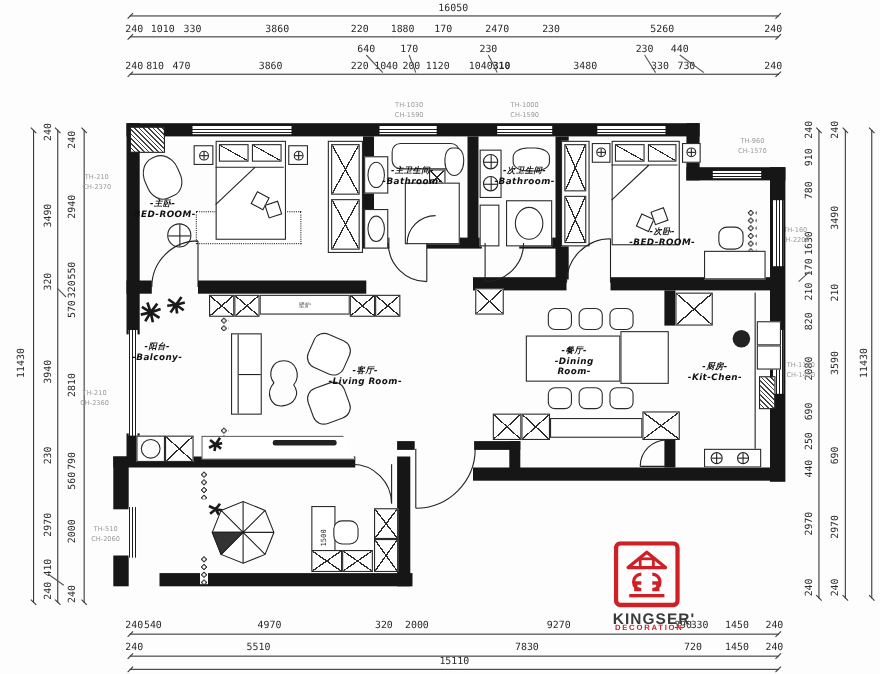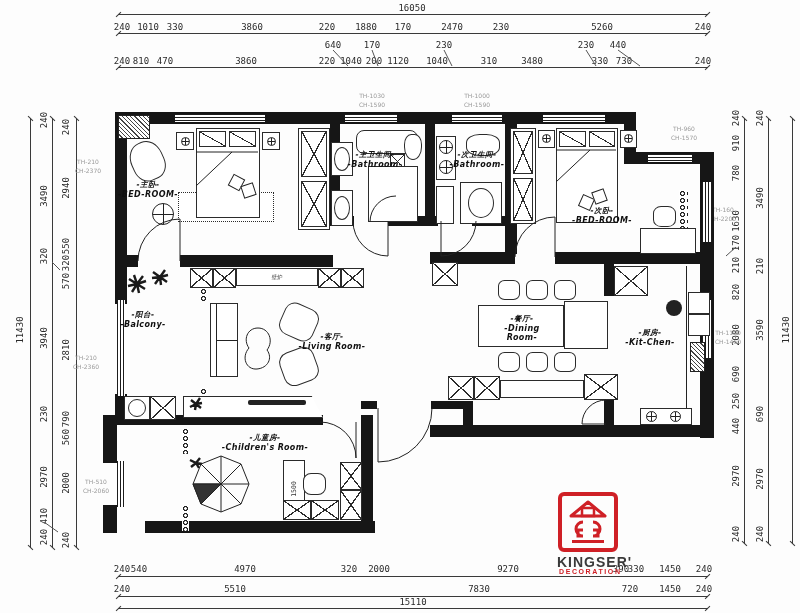--- a/index.html
+++ b/index.html
@@ -99,21 +99,21 @@
       <span class="dim" style="left: 618px; top: 45px;">440</span>
       <span class="dim" style="left: 122px; top: 61px;">240</span>
       <span class="dim" style="left: 141px; top: 61px;">810</span>
       <span class="dim" style="left: 165px; top: 61px;">470</span>
       <span class="dim" style="left: 246px; top: 61px;">3860</span>
       <span class="dim" style="left: 327px; top: 61px;">220</span>
       <span class="dim" style="left: 351px; top: 61px;">1040</span>
       <span class="dim" style="left: 374px; top: 61px;">200</span>
       <span class="dim" style="left: 398px; top: 61px;">1120</span>
       <span class="dim" style="left: 437px; top: 61px;">1040</span>
-      <span class="dim" style="left: 489px; top: 61px;">310</span>
+      <span class="dim" style="left: 456px; top: 61px; font-weight: bold;">310</span>
       <span class="dim" style="left: 532px; top: 61px;">3480</span>
       <span class="dim" style="left: 600px; top: 61px;">330</span>
       <span class="dim" style="left: 624px; top: 61px;">730</span>
       <span class="dim" style="left: 703px; top: 61px;">240</span>
       <span class="dim" style="left: 122px; top: 569px;">240</span>
       <span class="dim" style="left: 139px; top: 569px;">540</span>
       <span class="dim" style="left: 245px; top: 569px;">4970</span>
       <span class="dim" style="left: 349px; top: 569px;">320</span>
       <span class="dim" style="left: 379px; top: 569px;">2000</span>
       <span class="dim" style="left: 508px; top: 569px;">9270</span>
@@ -394,24 +394,20 @@
     <div class="en">-Living Room-</div>
   </div>
   <div class="rlabel" style="left:490px;top:314px;width:64px">
     <div class="cn">-餐厅-</div>
     <div class="en">-Dining Room-</div>
   </div>
   <div class="rlabel" style="left:614px;top:328px;width:72px">
     <div class="cn">-厨房-</div>
     <div class="en">-Kit-Chen-</div>
   </div>
-  <div class="rlabel" style="left:205px;top:433px;width:120px">
-    <div class="cn">-儿童房-</div>
-    <div class="en">-Children's Room-</div>
-  </div>
 
   <svg width="60" height="62" viewBox="0 0 60 62" style="left:558px;top:492px">
     <rect x="2" y="2" width="56" height="56" rx="4" fill="none" stroke="#cf2026" stroke-width="4"></rect>
     <path d="M30 10 L47 24 L13 24 Z" fill="none" stroke="#cf2026" stroke-width="3" stroke-linejoin="round"></path>
     <rect x="24" y="16" width="12" height="8" fill="none" stroke="#cf2026" stroke-width="2.5"></rect>
     <path d="M25 30 a7 7 0 1 0 0 14 h-5 v-6 h5" fill="none" stroke="#cf2026" stroke-width="3"></path>
     <path d="M35 30 a7 7 0 1 1 0 14 h5 v-6 h-5" fill="none" stroke="#cf2026" stroke-width="3"></path>
     <rect x="14" y="48" width="32" height="3" fill="#cf2026"></rect>
   </svg>
   <div class="brand" style="left:557px;top:554px">KINGSER'</div>

